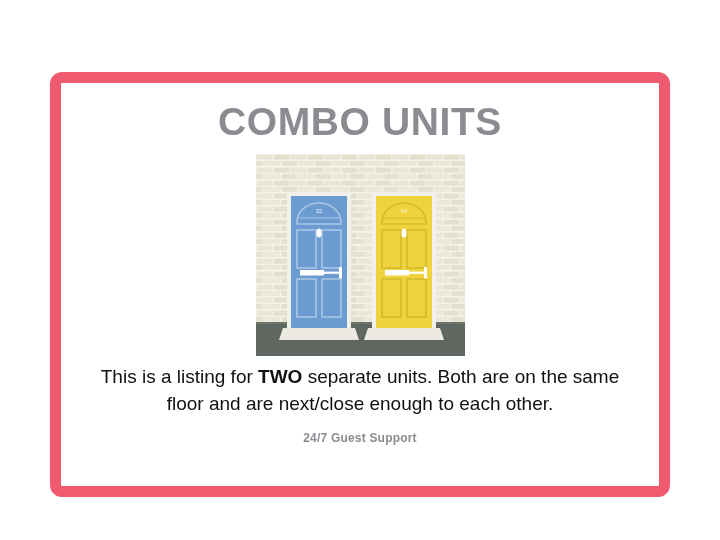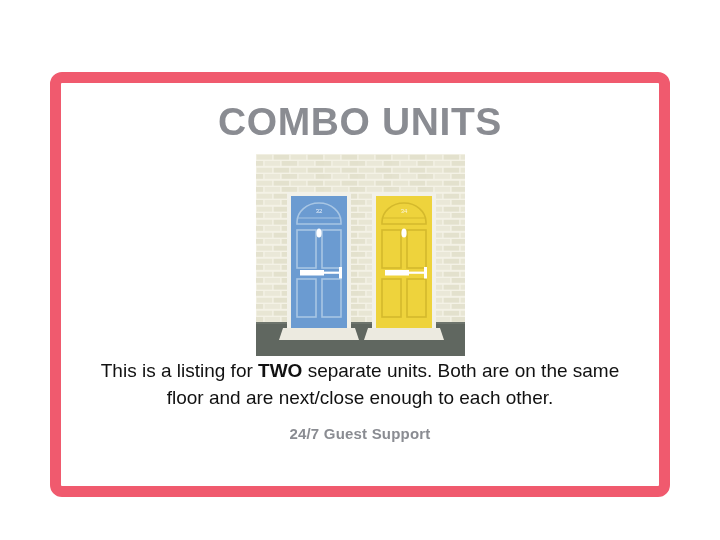--- a/index.html
+++ b/index.html
@@ -62,36 +62,36 @@
     position: relative;
   }
   .illus {
     display: block;
     width: 209px;
     height: 202px;
   }
 
   
   .body-text {
-    margin-top: 2px;
+    margin-top: 8px;
     width: 560px;
     text-align: center;
     font-size: 19px;
     line-height: 1.42;
     color: #111111;
     font-family: "Liberation Sans", sans-serif;
   }
   .body-text .strong {
     font-weight: bold;
   }
 
   
   .caption {
     margin-top: 13px;
-    font-size: 15px;
+    font-size: 12px;
     font-weight: bold;
     color: #8a8c92;
     text-align: center;
     letter-spacing: 0.2px;
   }
 </style>
 </head>
 <body>
 
 <div class="slide">

